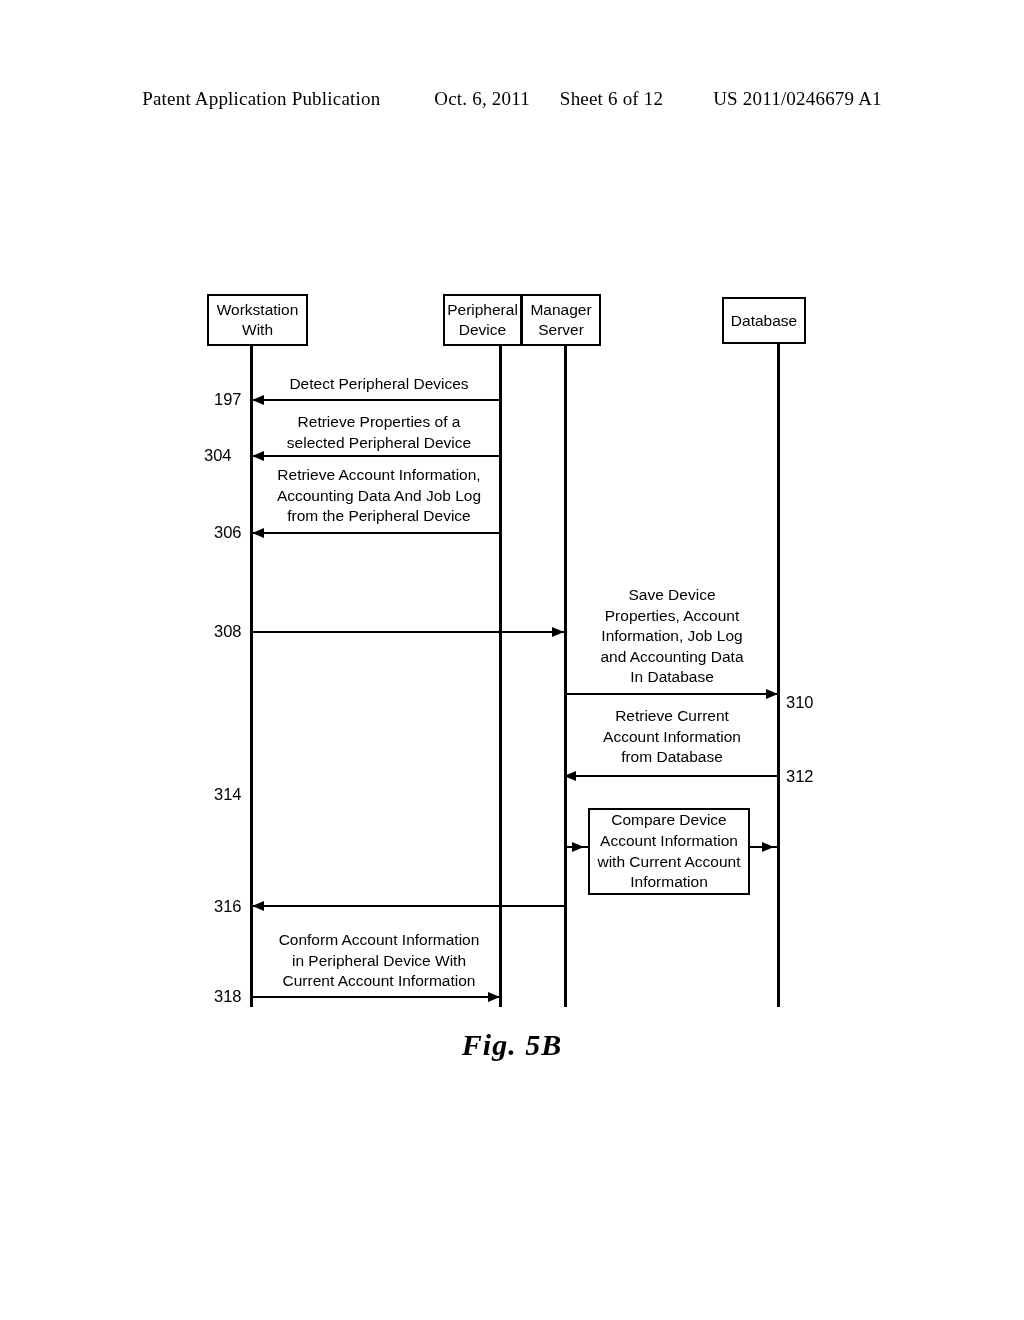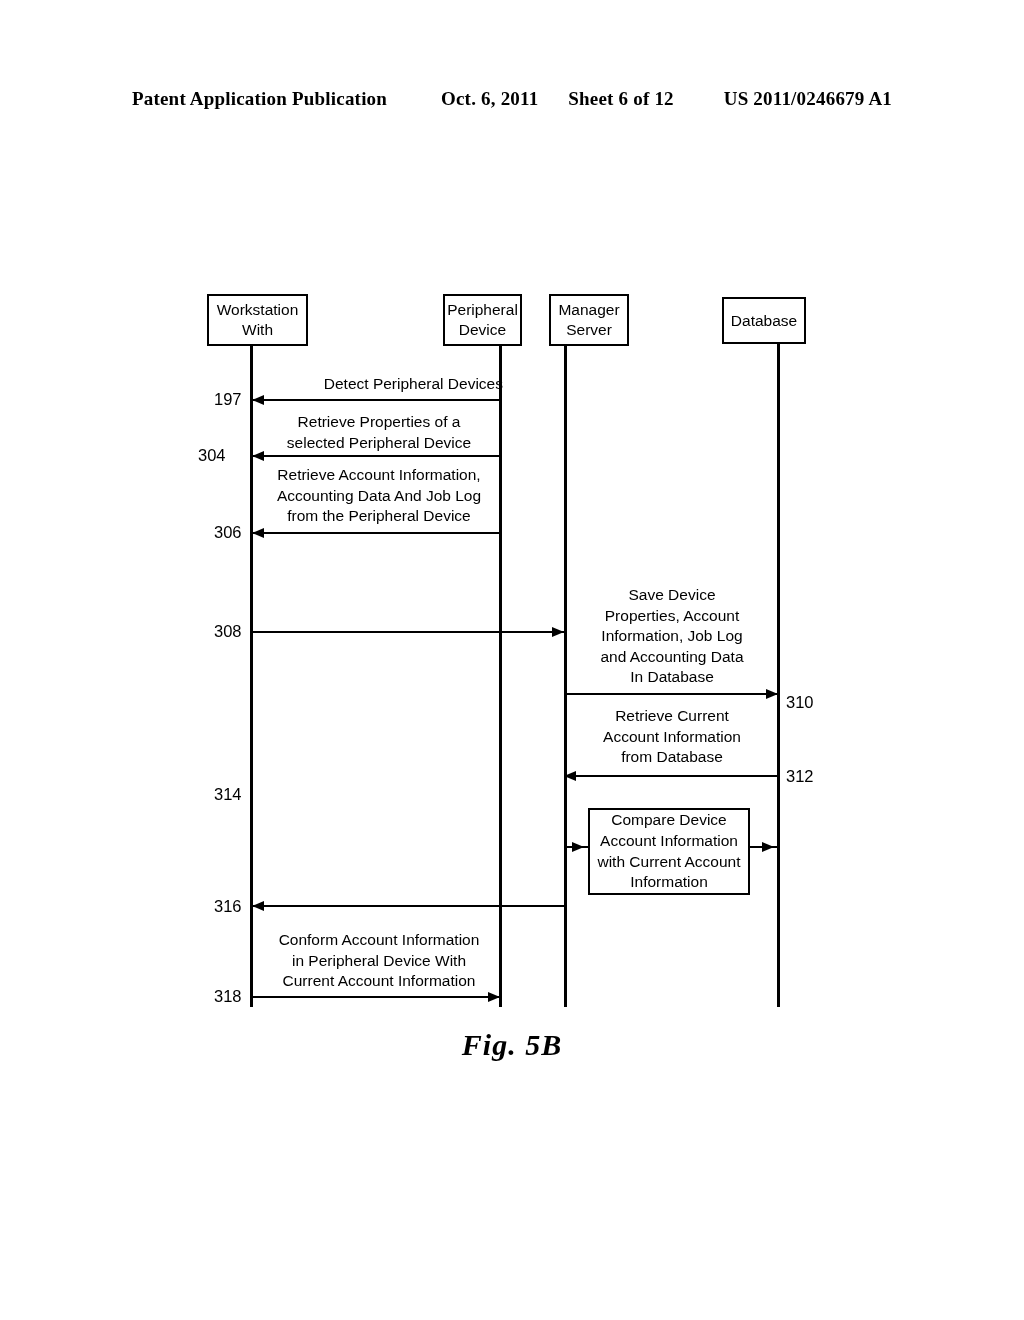--- a/index.html
+++ b/index.html
@@ -17,21 +17,21 @@
   }
 
   
   #pub-header {
     position: absolute;
     left: 0;
     top: 88px;
     width: 1024px;
     text-align: center;
     font-family: "Liberation Serif", serif;
-    font-weight: bold;
+    font-weight: normal;
     font-size: 19px;
     letter-spacing: 0.2px;
     white-space: nowrap;
   }
   #pub-header .seg { display: inline-block; vertical-align: baseline; }
   .gap-a { display: inline-block; width: 44px; }
   .gap-b { display: inline-block; width: 20px; }
   .gap-c { display: inline-block; width: 40px; }
 
   
@@ -148,40 +148,40 @@
   <div class="actor-box" style="left:207px; top:294px; width:101px; height:52px;">
     <span class="ln">Workstation</span>
     <span class="ln">With</span>
   </div>
 
   <div class="actor-box" style="left:443px; top:294px; width:79px; height:52px;">
     <span class="ln">Peripheral</span>
     <span class="ln">Device</span>
   </div>
 
-  <div class="actor-box" style="left:521px; top:294px; width:80px; height:52px;margin-left:28px;">
+  <div class="actor-box" style="left:521px; top:294px; width:80px; height:52px;">
     <span class="ln">Manager</span>
     <span class="ln">Server</span>
   </div>
 
   <div class="actor-box" style="left:722px; top:297px; width:84px; height:47px;">
     <span class="ln">Database</span>
   </div>
 
   <div class="lifeline" style="left:250px; top:346px; height:661px;"></div>
   <div class="lifeline" style="left:499px; top:346px; height:661px;"></div>
   <div class="lifeline" style="left:564px; top:346px; height:661px;"></div>
   <div class="lifeline" style="left:777px; top:344px; height:663px;"></div>
 
   <div class="ref-num" style="left:214px; top:391px;">197</div>
-  <div class="msg-label" style="left:255px; top:374px; width:248px;text-align:right;">Detect Peripheral Devices</div>
+  <div class="msg-label" style="left:255px; top:374px; width:248px;">Detect Peripheral Devices</div>
   <div class="msg-line" style="left:252px; top:399px; width:248px;"></div>
   <div class="arrow-head left" style="left:252px; top:395px;"></div>
 
-  <div class="ref-num" style="left:198px; top:447px;">304</div>
+  <div class="ref-num" style="left:204px; top:447px;">304</div>
   <div class="msg-label" style="left:255px; top:412px; width:248px;">Retrieve Properties of a
 selected Peripheral Device</div>
   <div class="msg-line" style="left:252px; top:455px; width:248px;"></div>
   <div class="arrow-head left" style="left:252px; top:451px;"></div>
 
   <div class="ref-num" style="left:214px; top:524px;">306</div>
   <div class="msg-label" style="left:253px; top:465px; width:252px;">Retrieve Account Information,
 Accounting Data And Job Log
 from the Peripheral Device</div>
   <div class="msg-line" style="left:252px; top:532px; width:248px;"></div>

